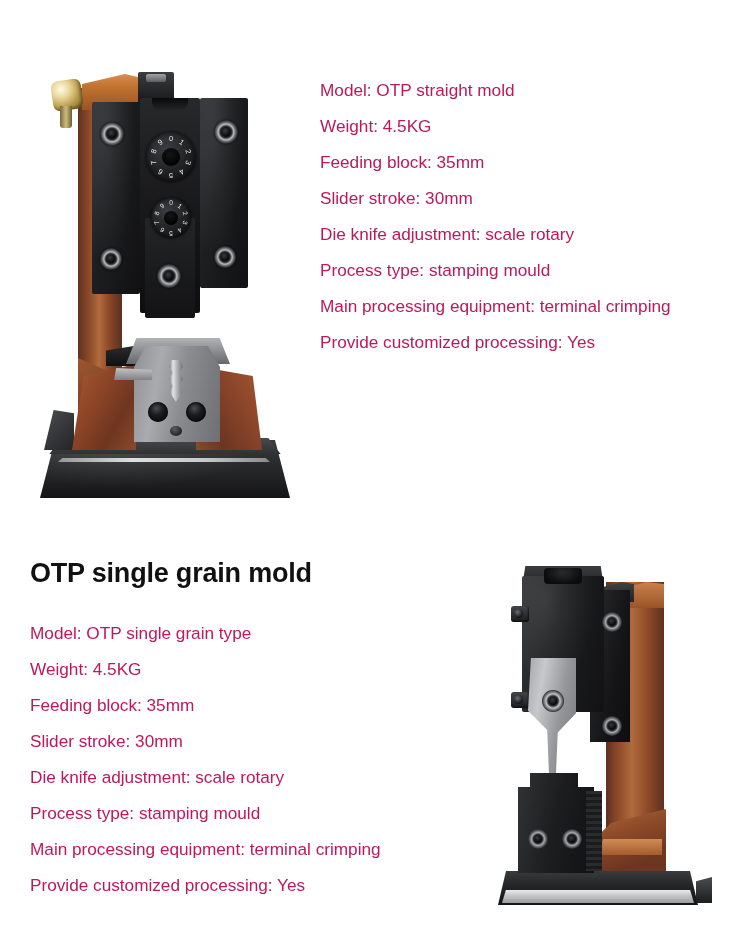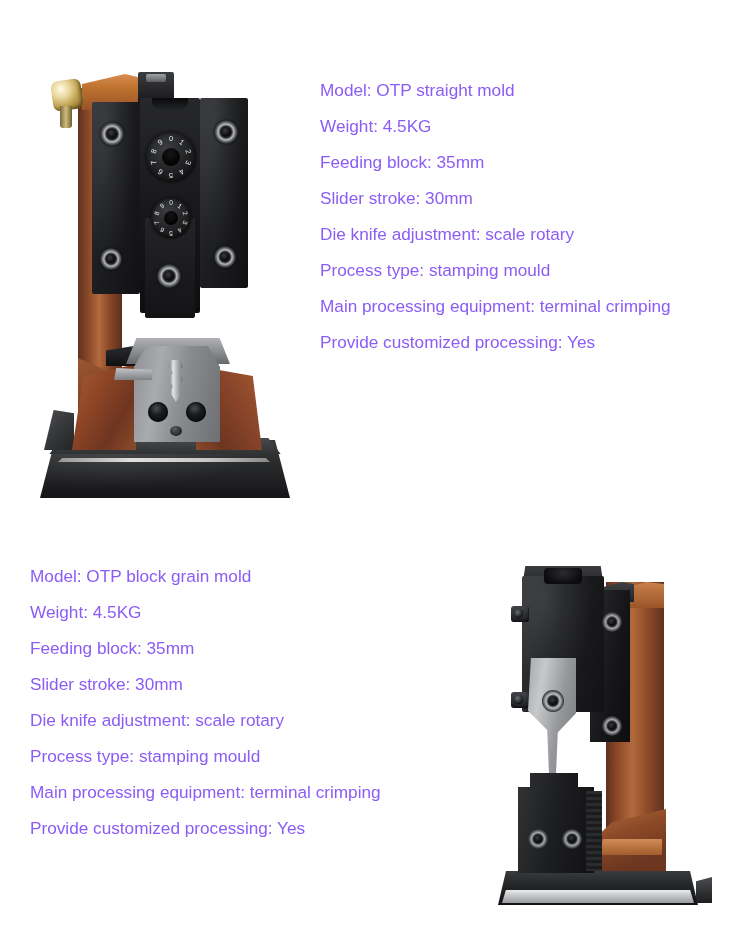--- a/index.html
+++ b/index.html
@@ -31,21 +31,21 @@
     font-size:27px;
     font-weight:bold;
     margin:0 0 26px 0;
     letter-spacing:-0.2px;
     color:#111;
     line-height:1.15;
   }
   .spec-line{
     font-size:17.2px;
     line-height:36px;
-    color:#8b5cf6;
+    color:#be185d;
     white-space:nowrap;
   }
 
   
   .p1{position:relative;width:100%;height:100%;}
 
   
   .p1 .base{
     position:absolute;left:10px;bottom:8px;width:250px;height:58px;
     background:
@@ -438,21 +438,22 @@
       <div class="spec-line">Die knife adjustment: scale rotary</div>
       <div class="spec-line">Process type: stamping mould</div>
       <div class="spec-line">Main processing equipment: terminal crimping</div>
       <div class="spec-line">Provide customized processing: Yes</div>
     </div>
   </div>
 
   <div class="block block-2">
 
     <div class="specs specs-2">
-      <div class="spec-line">Model: OTP block grain mold</div>
+      <h2 class="title">OTP single grain mold</h2>
+      <div class="spec-line">Model: OTP single grain type</div>
       <div class="spec-line">Weight: 4.5KG</div>
       <div class="spec-line">Feeding block: 35mm</div>
       <div class="spec-line">Slider stroke: 30mm</div>
       <div class="spec-line">Die knife adjustment: scale rotary</div>
       <div class="spec-line">Process type: stamping mould</div>
       <div class="spec-line">Main processing equipment: terminal crimping</div>
       <div class="spec-line">Provide customized processing: Yes</div>
     </div>
 
     <div class="photo photo-2">

